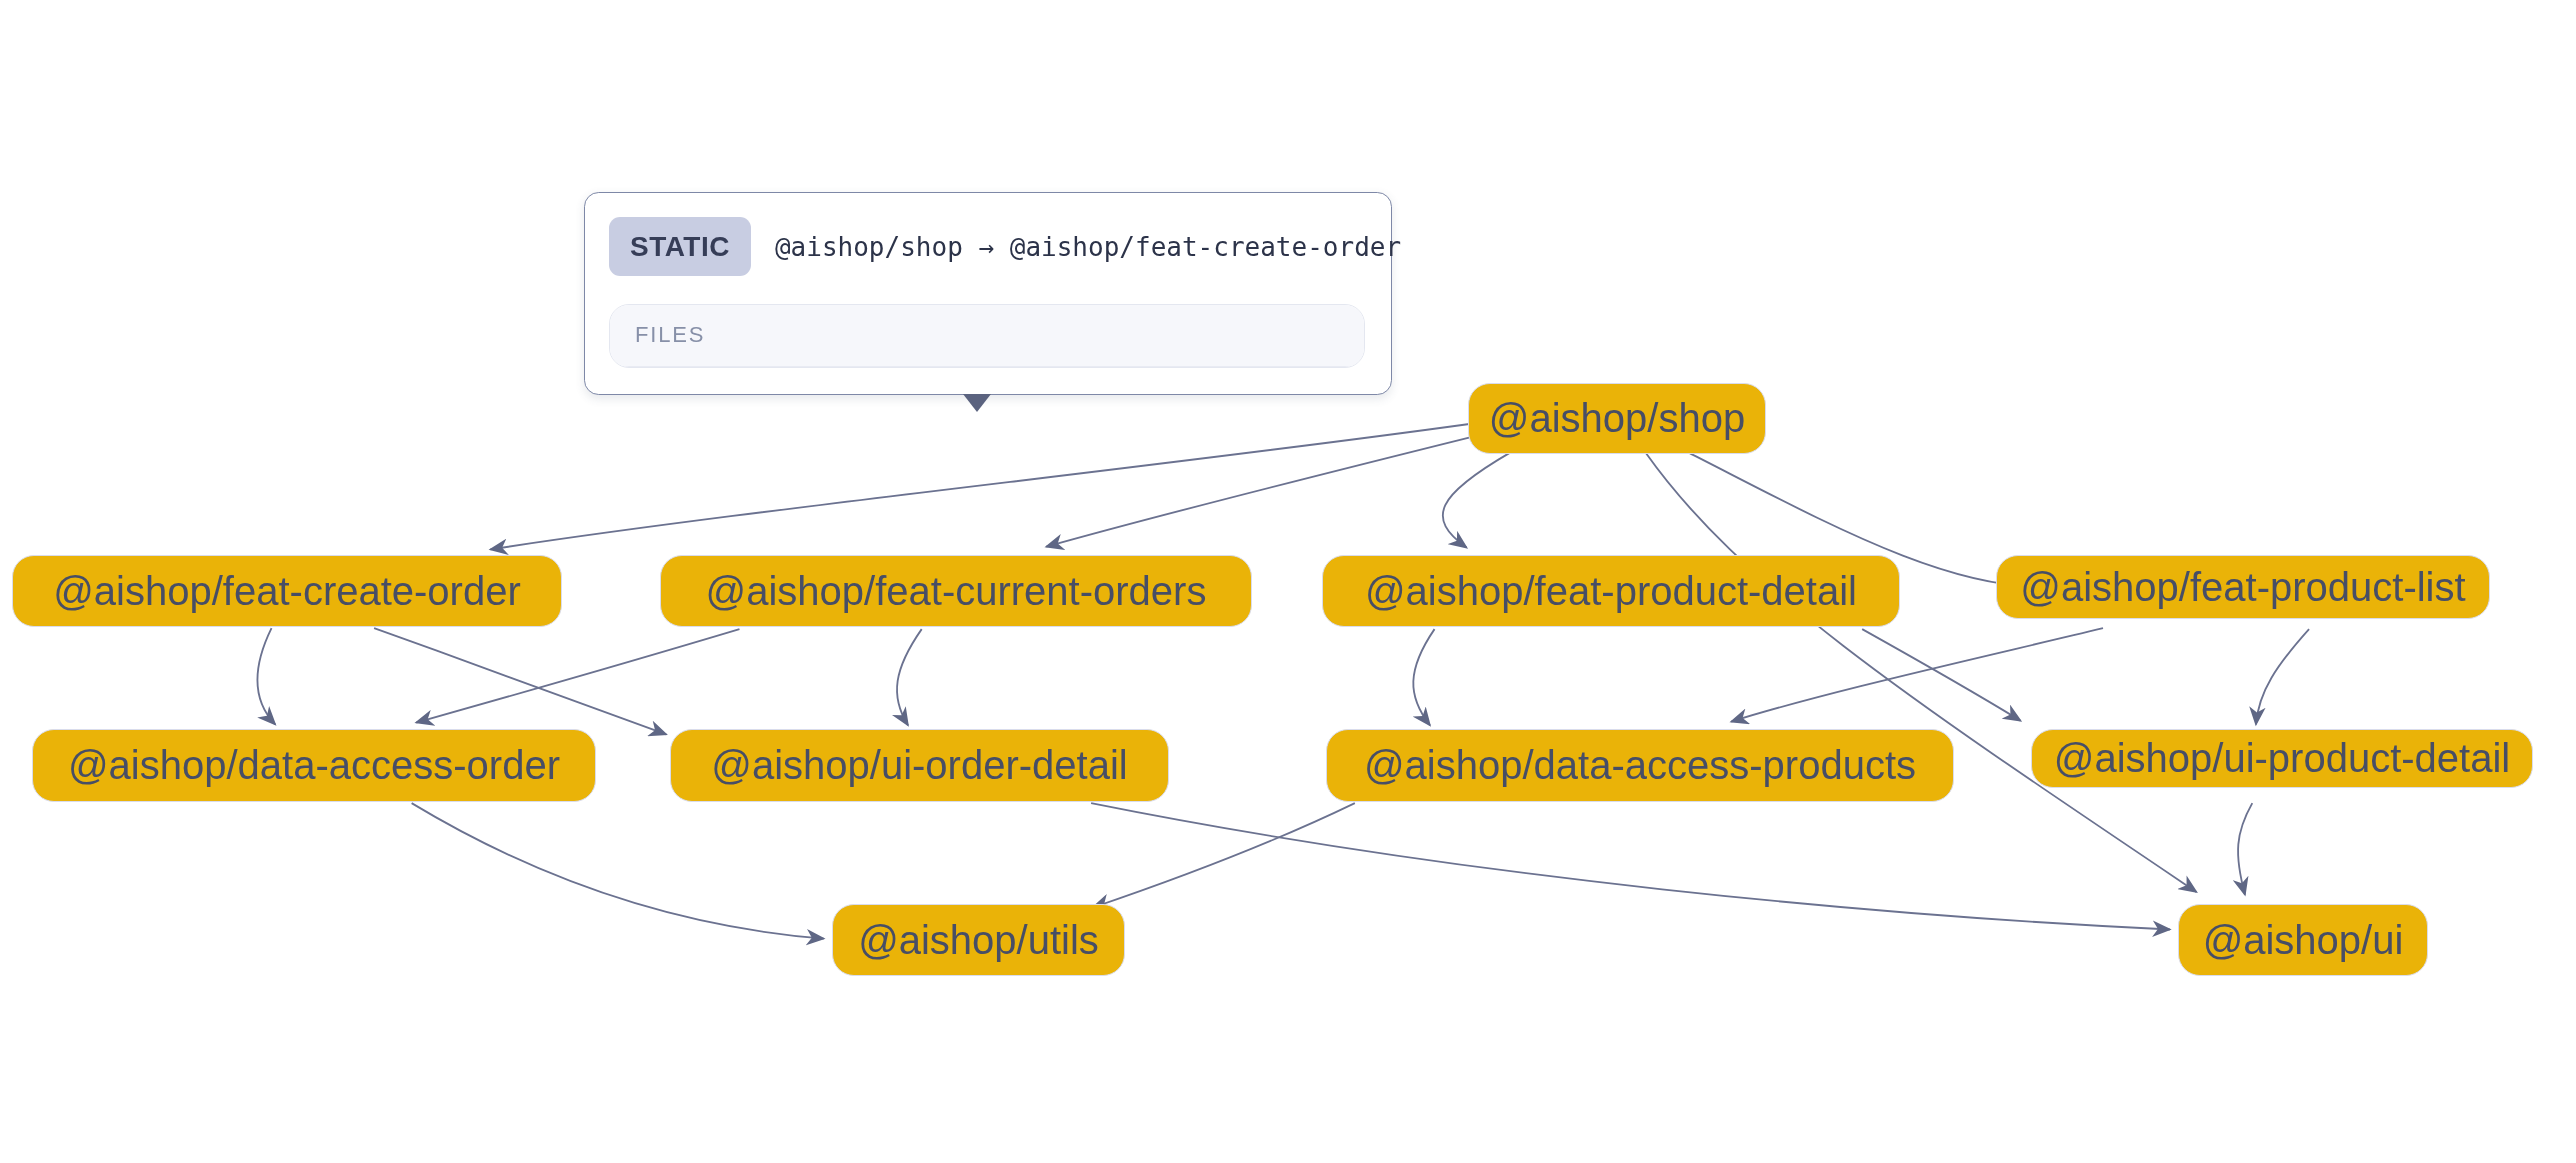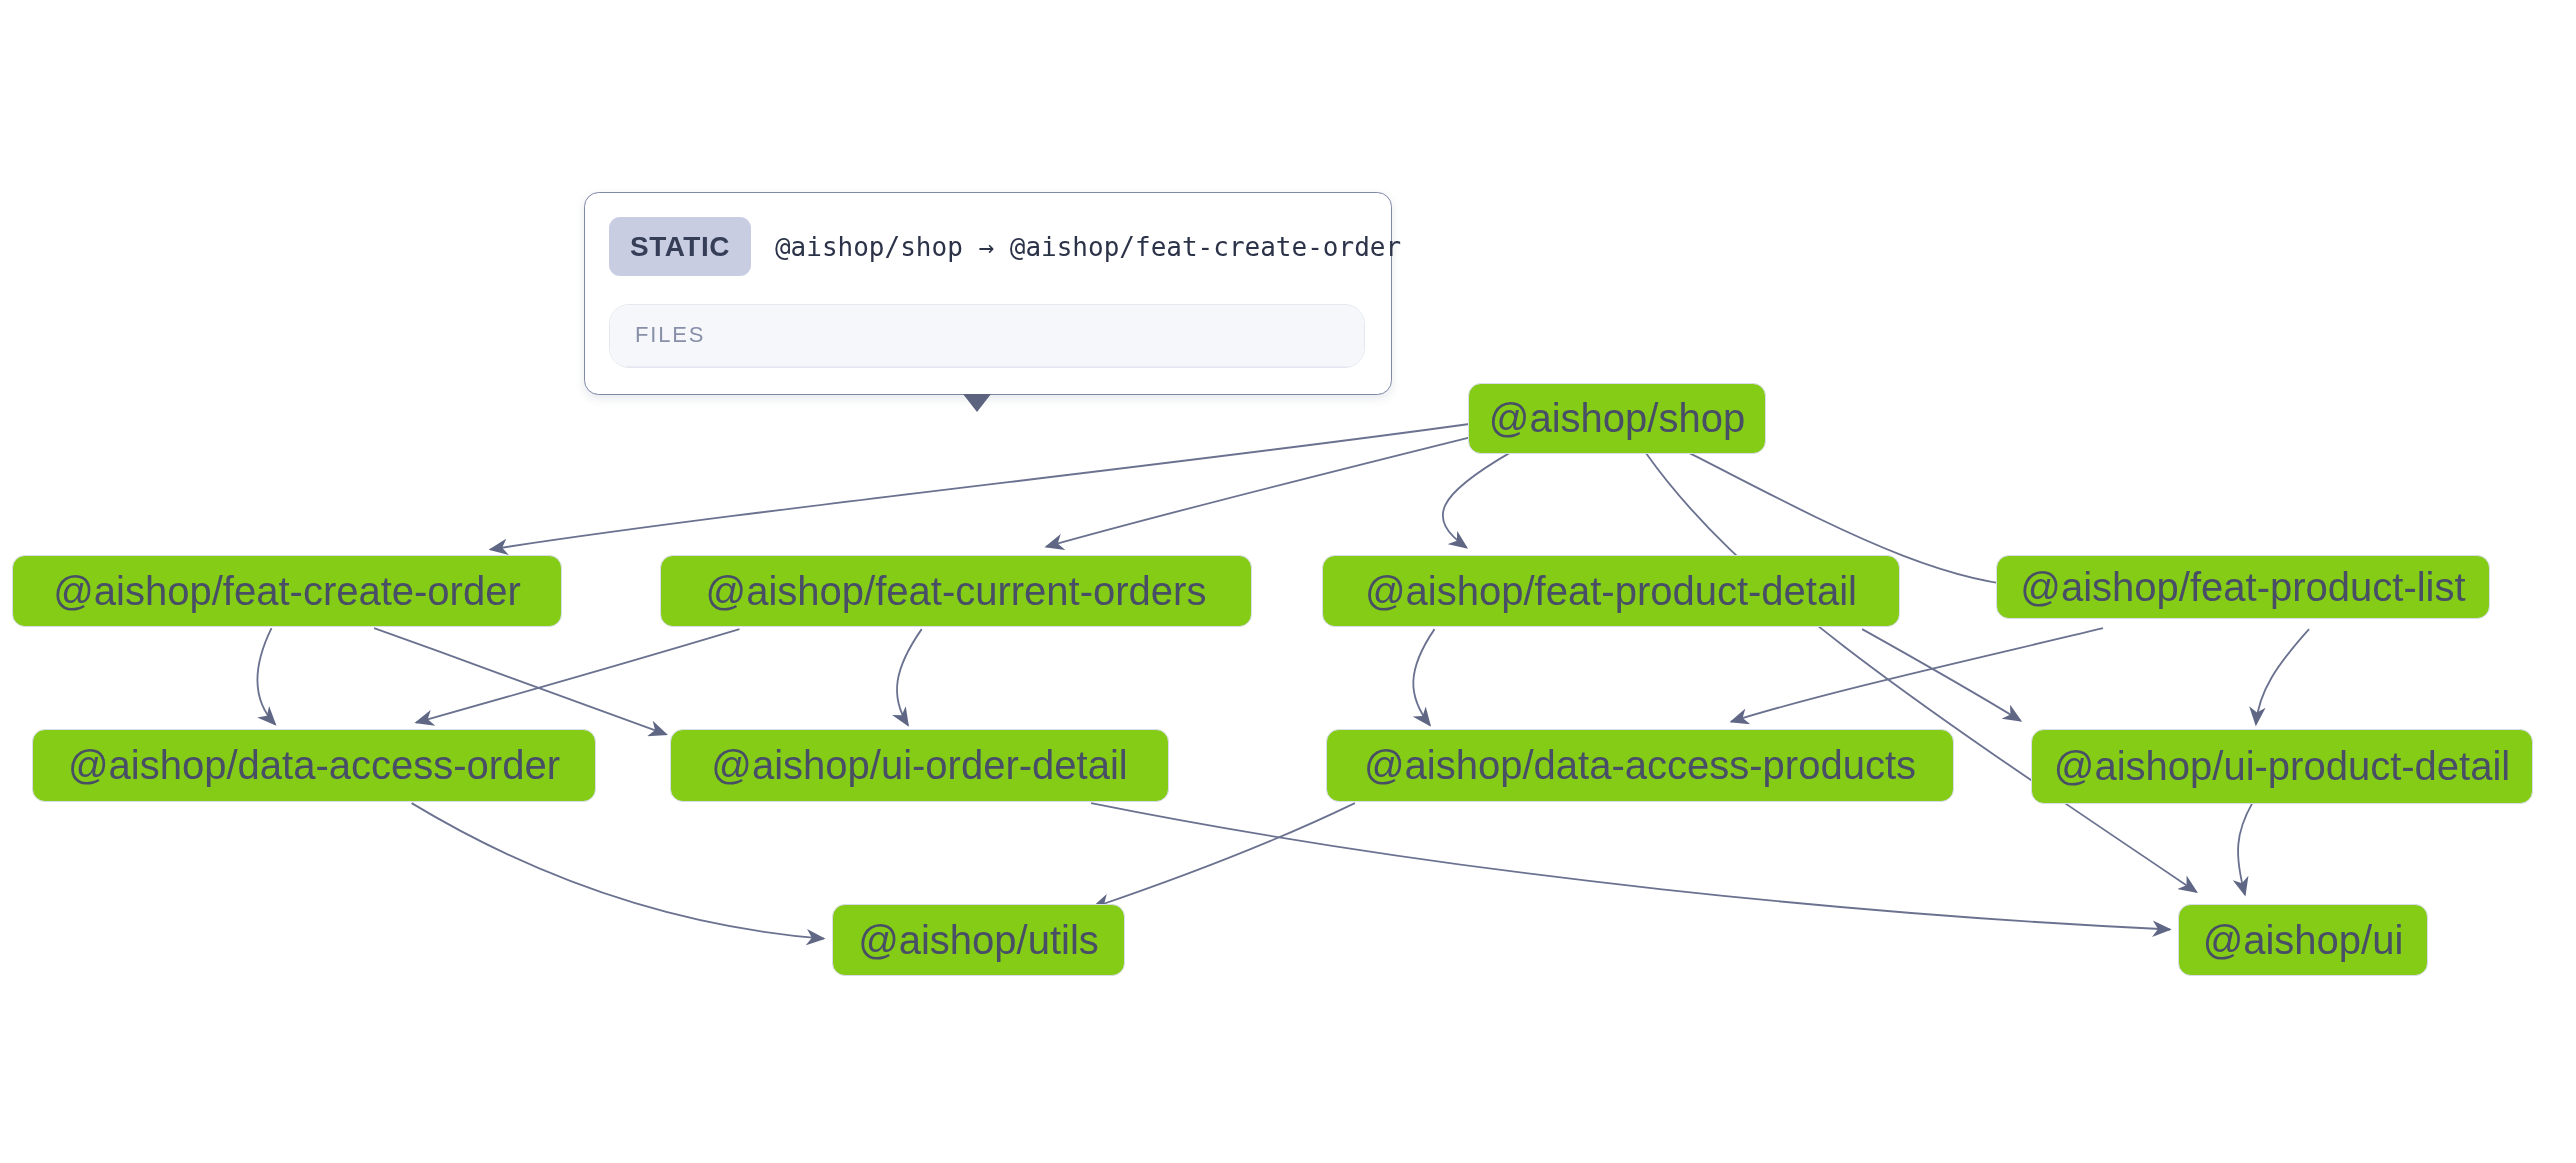--- a/index.html
+++ b/index.html
@@ -28,23 +28,23 @@
     fill: none;
     stroke: #6b7290;
     stroke-width: 2;
   }
   .node {
     position: absolute;
     z-index: 2;
     display: flex;
     align-items: center;
     justify-content: center;
-    background: #84cc16;
+    background: #eab308;
     border: 0.9px solid #d9dcec;
-    border-radius: 13px;
+    border-radius: 22px;
     color: #474e66;
     font-size: 40px;
     white-space: nowrap;
     box-sizing: border-box;
     cursor: pointer;
   }
   .tooltip {
     position: absolute;
     left: 584px;
     top: 192px;
@@ -143,21 +143,21 @@
 
   <div id="node-layer">
       <div class="node" style="left: 1468px; top: 383px; width: 298px; height: 71px;">@aishop/shop</div>
       <div class="node" style="left: 12px; top: 555px; width: 550px; height: 72px;">@aishop/feat-create-order</div>
       <div class="node" style="left: 660px; top: 555px; width: 592px; height: 72px;">@aishop/feat-current-orders</div>
       <div class="node" style="left: 1322px; top: 555px; width: 578px; height: 72px;">@aishop/feat-product-detail</div>
       <div class="node" style="left: 1996px; top: 555px; width: 494px; height: 64px;">@aishop/feat-product-list</div>
       <div class="node" style="left: 32px; top: 729px; width: 564px; height: 73px;">@aishop/data-access-order</div>
       <div class="node" style="left: 670px; top: 729px; width: 499px; height: 73px;">@aishop/ui-order-detail</div>
       <div class="node" style="left: 1326px; top: 729px; width: 628px; height: 73px;">@aishop/data-access-products</div>
-      <div class="node" style="left: 2031px; top: 729px; width: 502px; height: 75px;">@aishop/ui-product-detail</div>
+      <div class="node" style="left: 2031px; top: 729px; width: 502px; height: 59px;">@aishop/ui-product-detail</div>
       <div class="node" style="left: 832px; top: 904px; width: 293px; height: 72px;">@aishop/utils</div>
       <div class="node" style="left: 2178px; top: 904px; width: 250px; height: 72px;">@aishop/ui</div>
     </div>
 
   <div class="tooltip">
     <div class="tooltip-header">
       <span class="badge">STATIC</span>
       <span class="relation">@aishop/shop → @aishop/feat-create-order</span>
     </div>
     <div class="files-panel">

